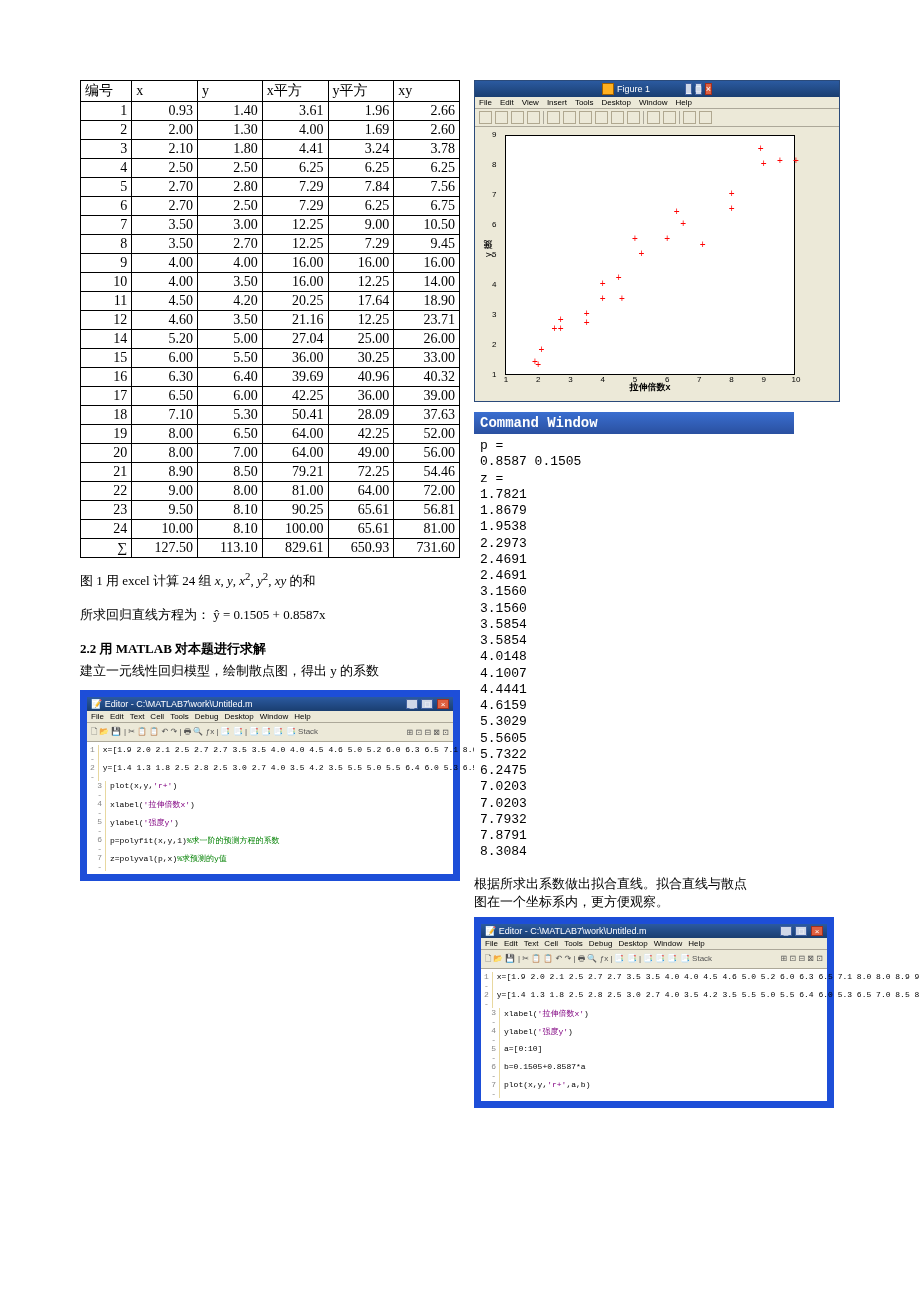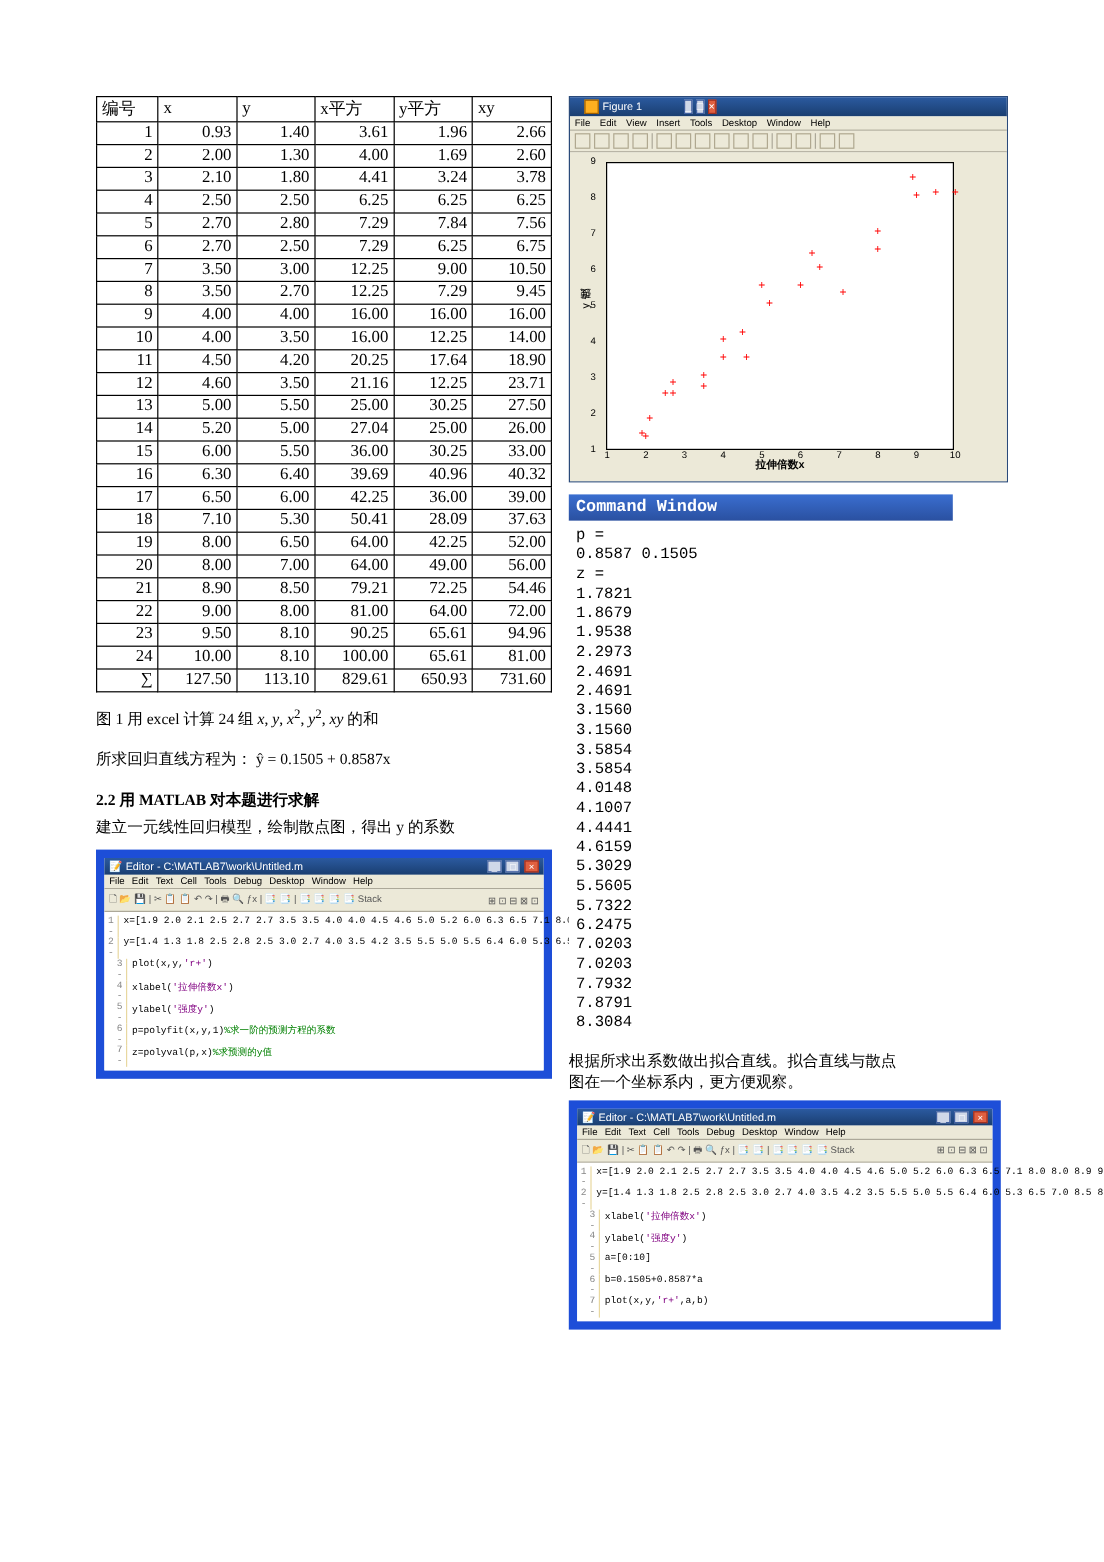--- a/index.html
+++ b/index.html
@@ -26,21 +26,21 @@
   .editor-tb { background:#ece9d8; padding:2px 4px; font-size:8px; color:#555; border-bottom:1px solid #aca899; display:flex; align-items:center; justify-content:space-between;}
   .tb-icons span { display:inline-block; width:12px; height:12px; margin-right:1px; }
   .editor-body { background:#fff; padding: 3px; font-family: "Courier New", monospace; font-size:8px; }
   .ed-line { display:flex; }
   .ed-gut { width:16px; color:#888; text-align:right; padding-right:3px; border-right:1px solid #e8d8a0; margin-right:4px;}
   .ed-code { white-space: pre; }
   .ed-code .str { color:#800080;}
   .ed-code .cmt { color:#008000;}
 
   .fig-win { border:1px solid #2a4a7a; font-family: Arial; font-size:9px; }
-  .fig-title { background: linear-gradient(#2b5aa0,#1a3e70); color:#fff; padding:2px 12px; display:flex; align-items:center; justify-content:flex-start;gap:35px;}
+  .fig-title { background: linear-gradient(#2b5aa0,#1a3e70); color:#fff; padding:2px 12px; display:flex; align-items:center; justify-content:center;gap:35px;}
   .fig-title .left { display:flex; align-items:center; gap:3px;}
   .fig-icon { width:12px; height:12px; background:#ffb020; border:1px solid #a06000;}
   .fig-menu { background:#ece9d8; padding:1px 4px; font-size:8px; color:#000; display:flex; gap:8px; border-bottom:1px solid #aca899;}
   .fig-tb { background:#ece9d8; padding:2px 4px; font-size:9px; border-bottom:1px solid #aca899; display:flex; gap:3px;}
   .fig-tb span { display:inline-block; width:13px; height:13px; border:1px solid #b0a890; background:#ece9d8;}
   .plot-area { background:#ece9d8; padding:8px 10px 6px 30px; }
   .plot { background:#fff; border:1px solid #000; position:relative; width:290px; height:240px; }
   .plot .xlabel { position:absolute; bottom:-20px; left:0; right:0; text-align:center; font-size:9px;font-weight:bold;}
   .plot .ylabel { position:absolute; left:-24px; top:0; bottom:0; writing-mode:vertical-rl; text-align:center; font-size:9px; transform: rotate(180deg);}
   .plot .tick-x { position:absolute; bottom:-10px; font-size:8px; transform:translateX(-50%);}
@@ -162,28 +162,20 @@
           </tr>
           <tr>
             <td>12</td>
             <td>4.60</td>
             <td>3.50</td>
             <td>21.16</td>
             <td>12.25</td>
             <td>23.71</td>
           </tr>
           <tr>
-            <td>13</td>
-            <td>5.00</td>
-            <td>5.50</td>
-            <td>25.00</td>
-            <td>30.25</td>
-            <td>27.50</td>
-          </tr>
-          <tr>
             <td>14</td>
             <td>5.20</td>
             <td>5.00</td>
             <td>27.04</td>
             <td>25.00</td>
             <td>26.00</td>
           </tr>
           <tr>
             <td>15</td>
             <td>6.00</td>
@@ -247,21 +239,21 @@
             <td>81.00</td>
             <td>64.00</td>
             <td>72.00</td>
           </tr>
           <tr>
             <td>23</td>
             <td>9.50</td>
             <td>8.10</td>
             <td>90.25</td>
             <td>65.61</td>
-            <td>94.96</td>
+            <td>56.81</td>
           </tr>
           <tr>
             <td>24</td>
             <td>10.00</td>
             <td>8.10</td>
             <td>100.00</td>
             <td>65.61</td>
             <td>81.00</td>
           </tr>
           <tr>

